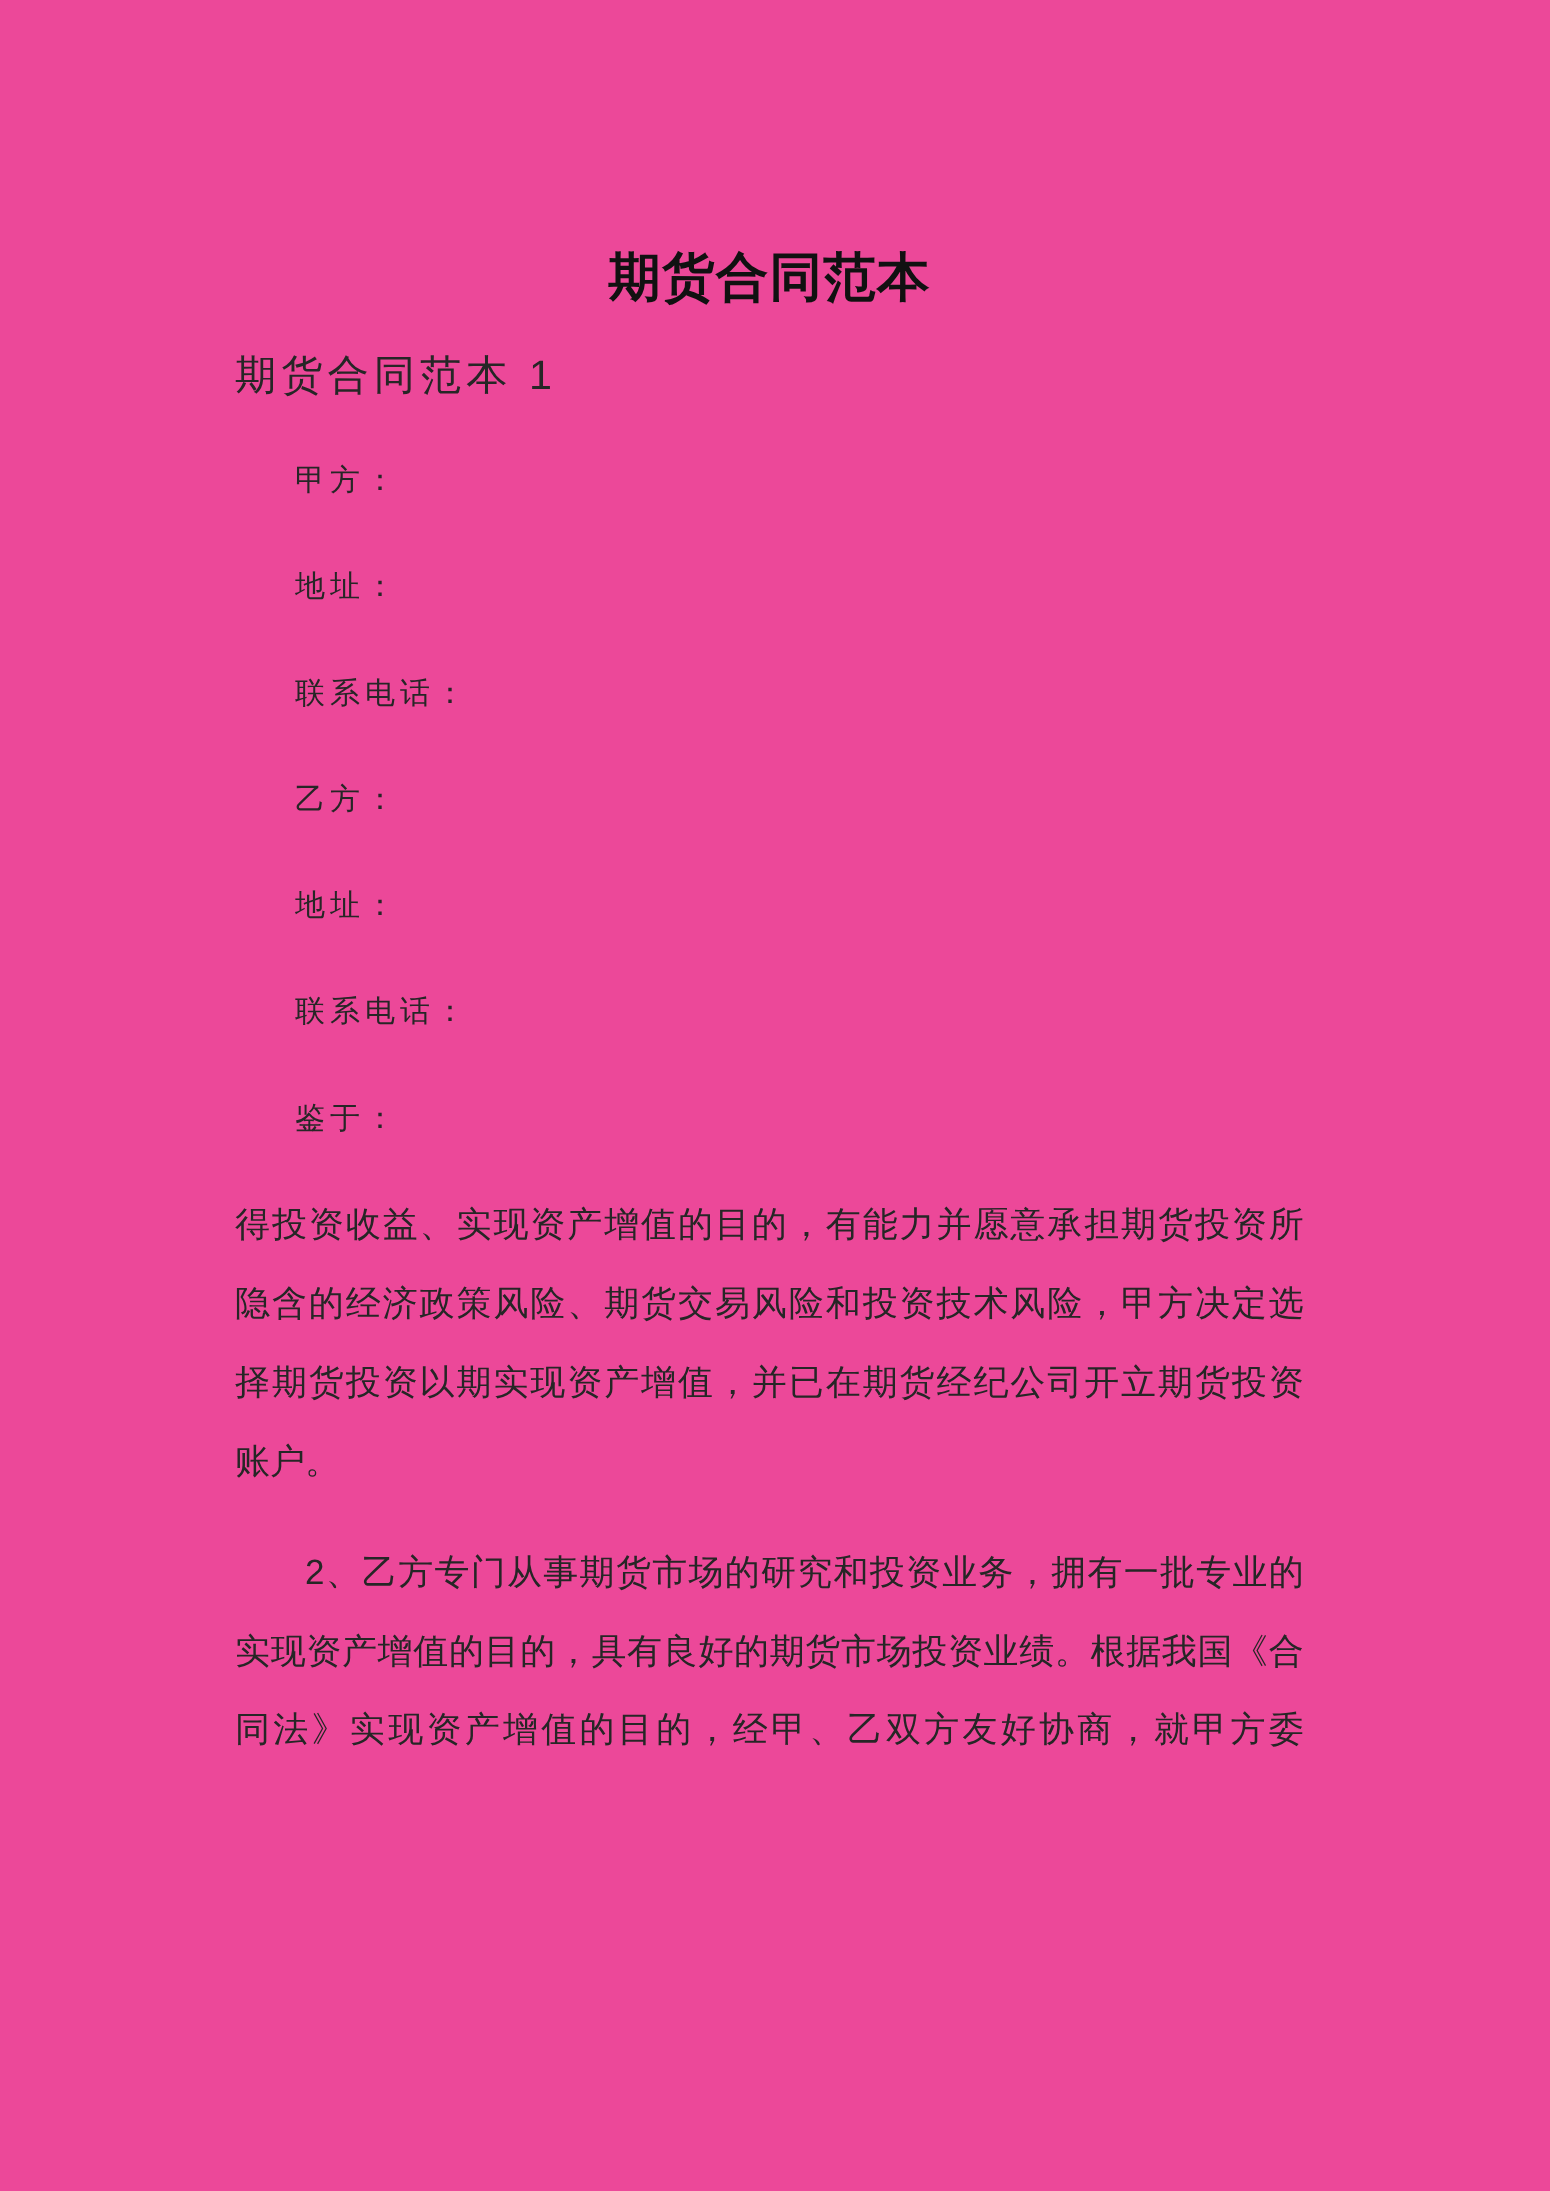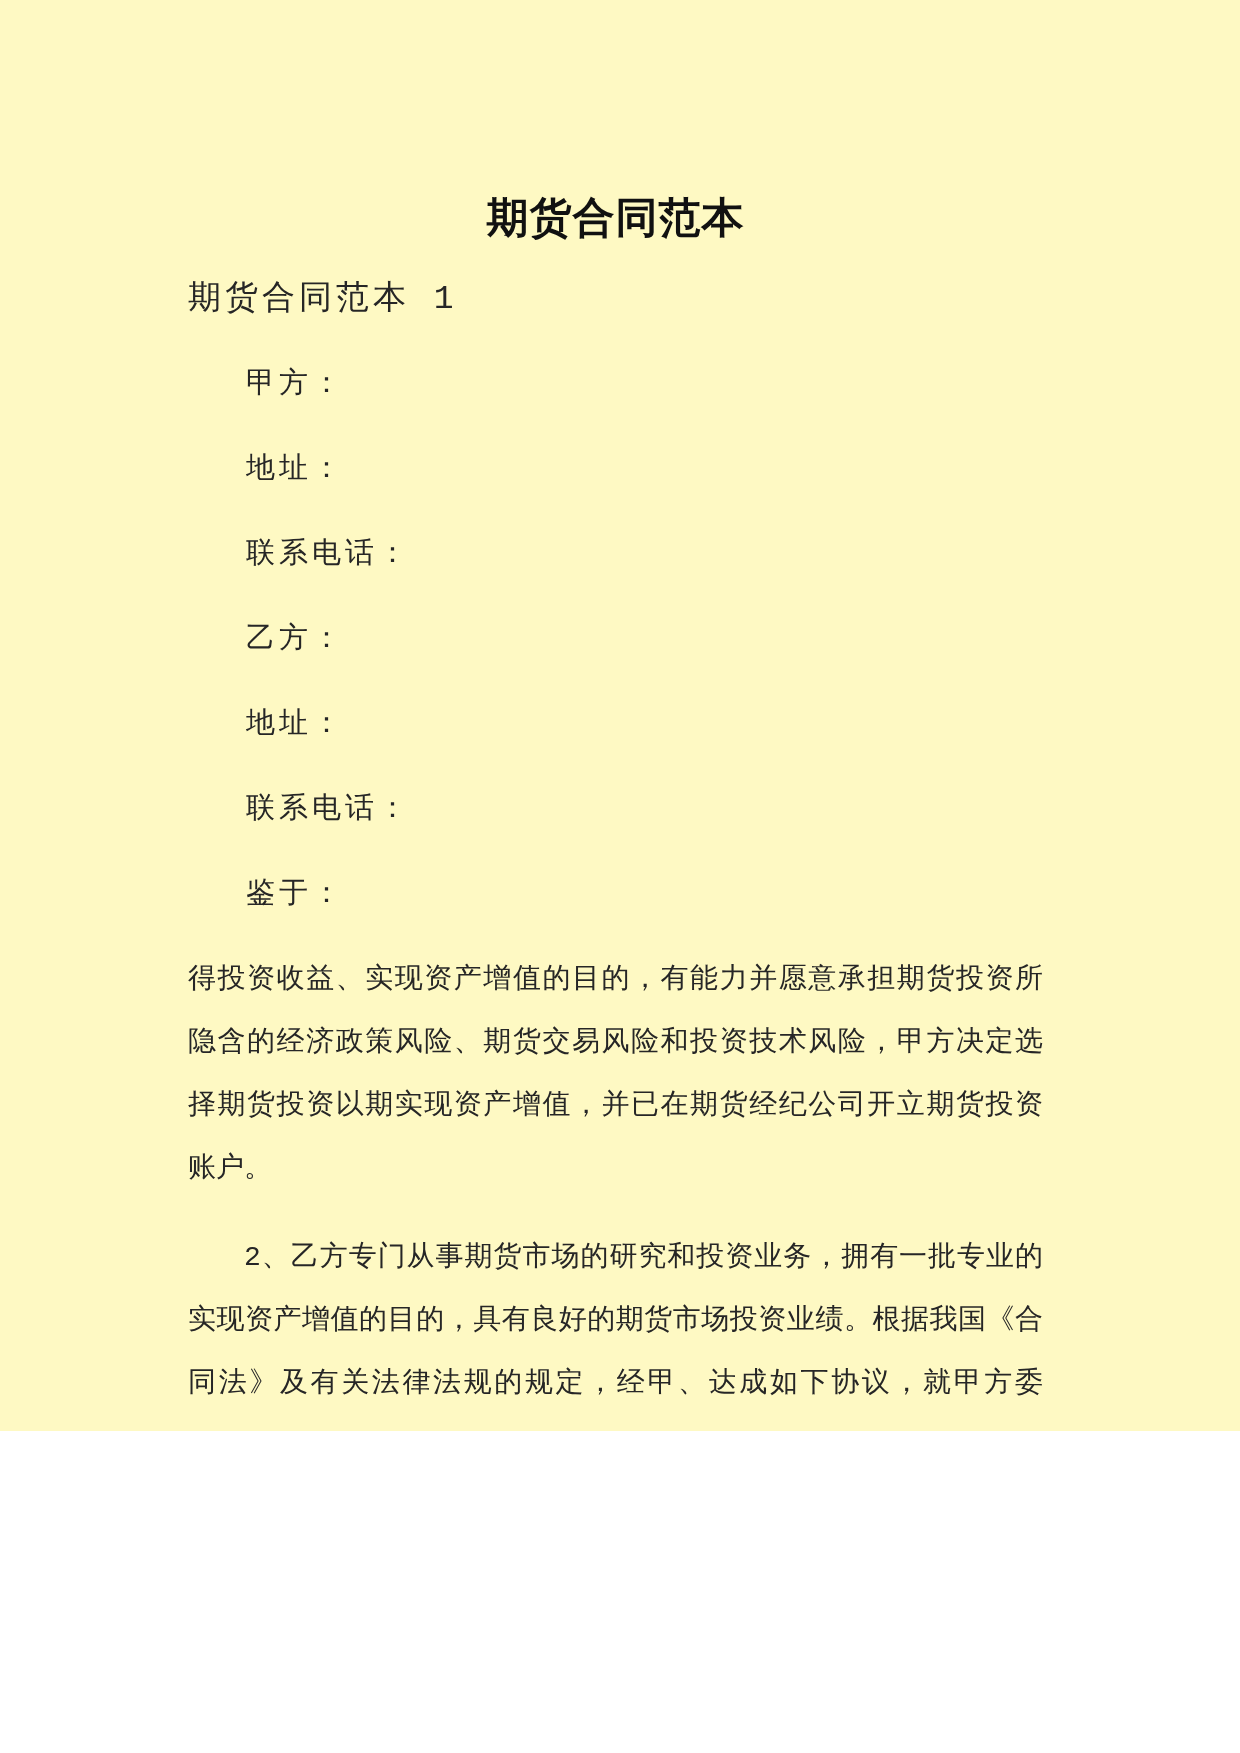--- a/index.html
+++ b/index.html
@@ -3,46 +3,46 @@
 <meta charset="utf-8">
 <style>
   html, body {
     margin: 0;
     padding: 0;
     background: #ffffff;
   }
   .page {
     position: relative;
     width: 1240px;
-    height: 1431px;
+    height: 1753px;
     margin: 0 auto;
-    background: #fef9c3;
+    background: #ec4899;
     box-sizing: border-box;
     padding: 190px 197px 0 188px;
-    font-family: Liberation Mono, monospace;
+    font-family: Liberation Sans, sans-serif;
     color: #262626;
     overflow: hidden;
   }
   .doc-title {
     margin: 0 0 15px 0;
     font-size: 42px;
     line-height: 63px;
     font-weight: bold;
     text-align: center;
     color: #111111;
     letter-spacing: 1px;
   }
   .doc-subtitle {
     font-size: 33px;
     line-height: 63px;
     letter-spacing: 4px;
     margin: 0 0 22px 0;
   }
   .field-line {
-    font-size: 29px;
+    font-size: 24px;
     line-height: 63px;
     letter-spacing: 4px;
     text-indent: 2em;
     margin: 0 0 22px 0;
   }
   .para {
     margin: 8px 0 26px 0;
   }
   .pline {
     font-size: 28px;
@@ -79,16 +79,16 @@
   <div class="para">
     <div class="pline">得投资收益、实现资产增值的目的，有能力并愿意承担期货投资所</div>
     <div class="pline">隐含的经济政策风险、期货交易风险和投资技术风险，甲方决定选</div>
     <div class="pline">择期货投资以期实现资产增值，并已在期货经纪公司开立期货投资</div>
     <div class="pline last">账户。</div>
   </div>
 
   <div class="para">
     <div class="pline first">2、乙方专门从事期货市场的研究和投资业务，拥有一批专业的</div>
     <div class="pline">实现资产增值的目的，具有良好的期货市场投资业绩。根据我国《合</div>
-    <div class="pline">同法》及有关法律法规的规定，经甲、达成如下协议，就甲方委</div>
+    <div class="pline">同法》实现资产增值的目的，经甲、乙双方友好协商，就甲方委</div>
   </div>
 
 </div>
 
 </body></html>

